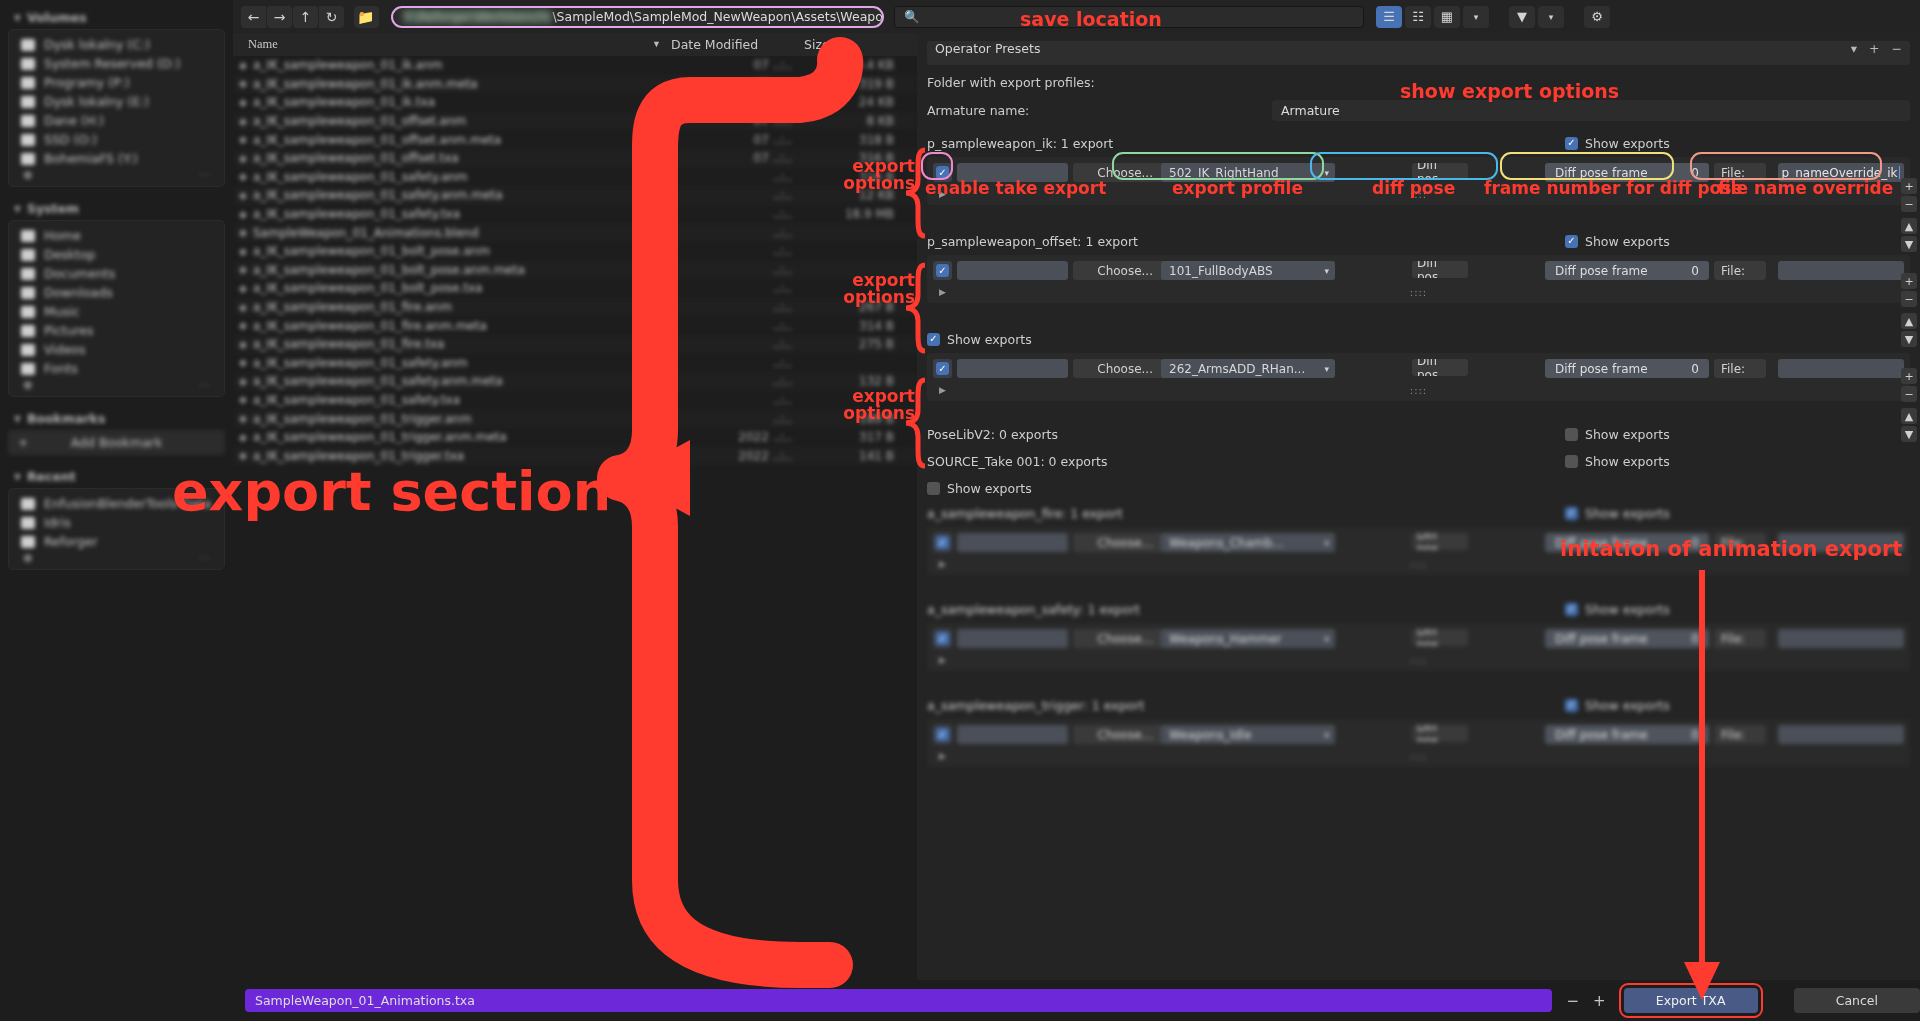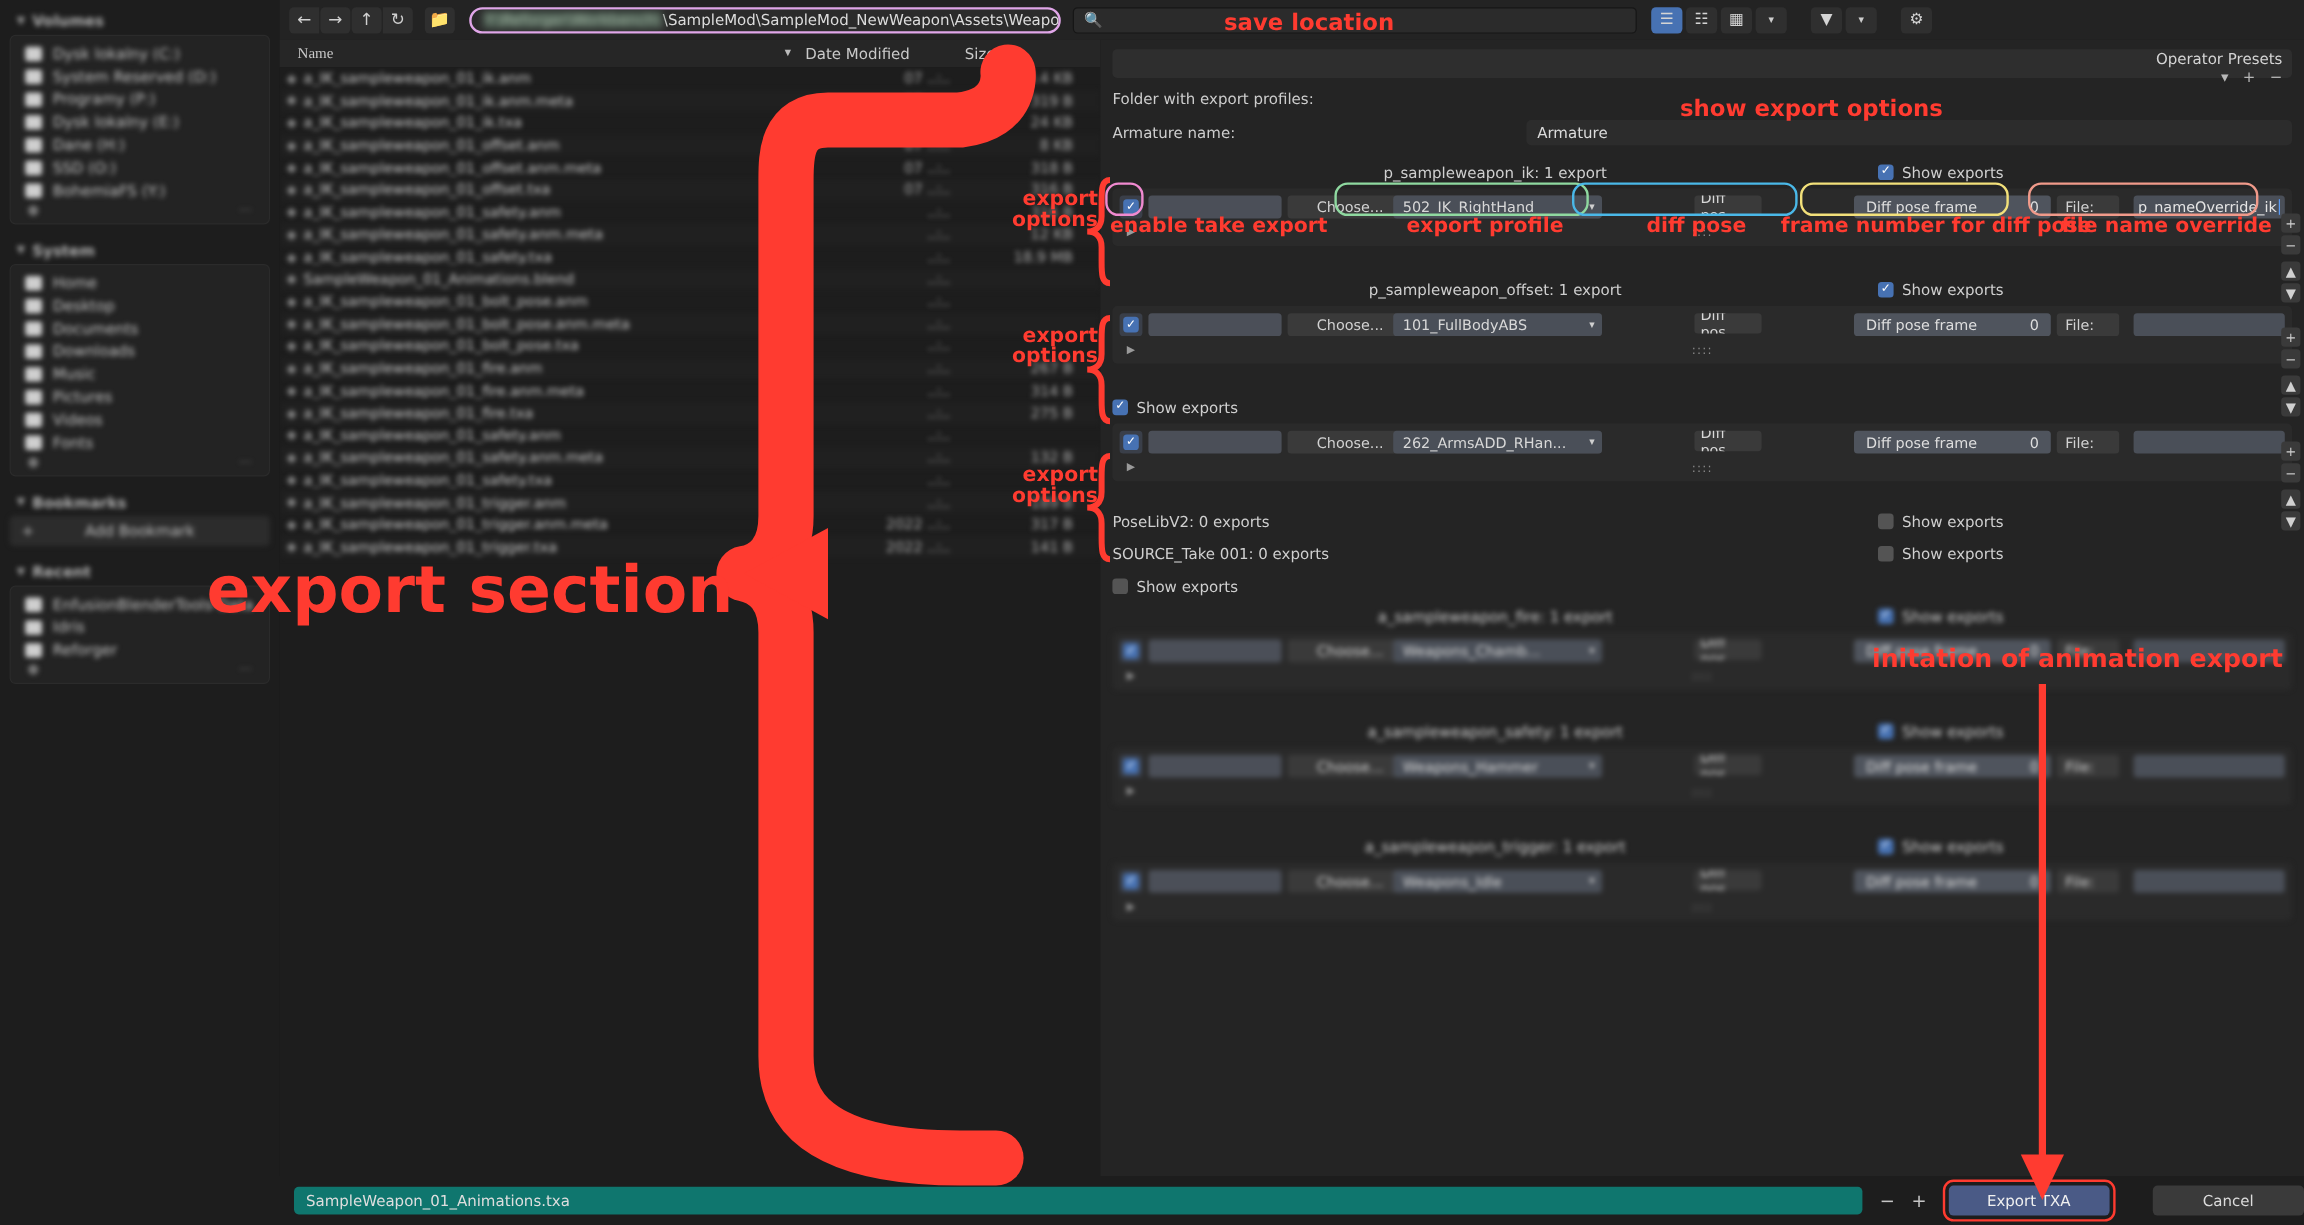--- a/index.html
+++ b/index.html
@@ -107,39 +107,38 @@
   .frow .dt { width: 133px; text-align: right; padding-right: 14px; color:#a9a9a9;}
   .frow .sz { width: 100px; text-align: right; padding-right: 12px; color:#a9a9a9;}
 
   
   #rightpanel {
     position: absolute; left: 917px; top: 33px; width: 1003px; height: 947px;
     background: #242424;
   }
   .preset-bar {
     margin: 8px 10px 0 10px; height: 24px; background: #2e2e2e;
-    border-radius: 4px; display: flex; align-items: flex-end;
+    border-radius: 4px; display: flex; align-items: flex-start;
     padding: 0 8px; font-size: 12.5px; color: #d4d4d4;
     justify-content: space-between;
-    flex-direction: column;
   }
   .preset-right { display: flex; align-items: center; gap: 12px; color:#b8b8b8;}
   .prow { display: flex; align-items: center; margin: 6px 10px 0 10px; height: 22px; }
   .plabel { width: 345px; font-size: 12.5px; color: #cdcdcd; }
   .pfield {
     flex: 1; height: 21px; background: #2c2c2c; border-radius: 4px;
     display: flex; align-items: center; padding: 0 9px;
     font-size: 12.5px; color: #dcdcdc; overflow: hidden; white-space: nowrap;
   }
 
   .grouphdr {
     display: flex; align-items: center; margin: 12px 10px 0 10px; height: 20px;
     font-size: 12.5px; color: #cfcfcf;
   }
-  .grouphdr .gname { flex: 1; text-align: center; }
+  .grouphdr .gname { flex: 1; }
   .chkwrap { display: flex; align-items: center; gap: 7px; width: 345px; }
   .chk {
     width: 13px; height: 13px; border-radius: 3px;
     background: #4772b3; display:flex;align-items:center;justify-content:center;
     color: #fff; font-size: 10px; line-height: 1;
   }
   .chk.off { background: #545454; }
 
   .exrow {
     margin: 4px 10px 0 10px; background: #2a2a2a; border-radius: 4px;
@@ -219,21 +218,21 @@
     color: #d0d0d0; font-size: 11px;
   }
 
   
   #bottombar {
     position: absolute; left: 0; bottom: 0; width: 1920px; height: 41px;
     background: #1d1d1d; display: flex; align-items: center;
   }
   #fnamefield {
     margin-left: 245px; width: 1345px; height: 23px;
-    background: #0f766e; border-radius: 4px; display: flex; align-items: center;
+    background: #6d28d9; border-radius: 4px; display: flex; align-items: center;
     padding: 0 10px; font-size: 12.5px; color: #dedede;
   }
   .minusplus { display: flex; align-items: center; gap: 14px; margin-left: 14px;
     color: #c6c6c6; font-size: 15px; }
   #exportbtn {
     margin-left: 18px; width: 138px; height: 25px;
     background: #4a5a86; border-radius: 4px;
     display: flex; align-items: center; justify-content: center;
     font-size: 12.5px; color: #f0f0f0;
     outline: 2px solid #ff3b30; outline-offset: 3px;

